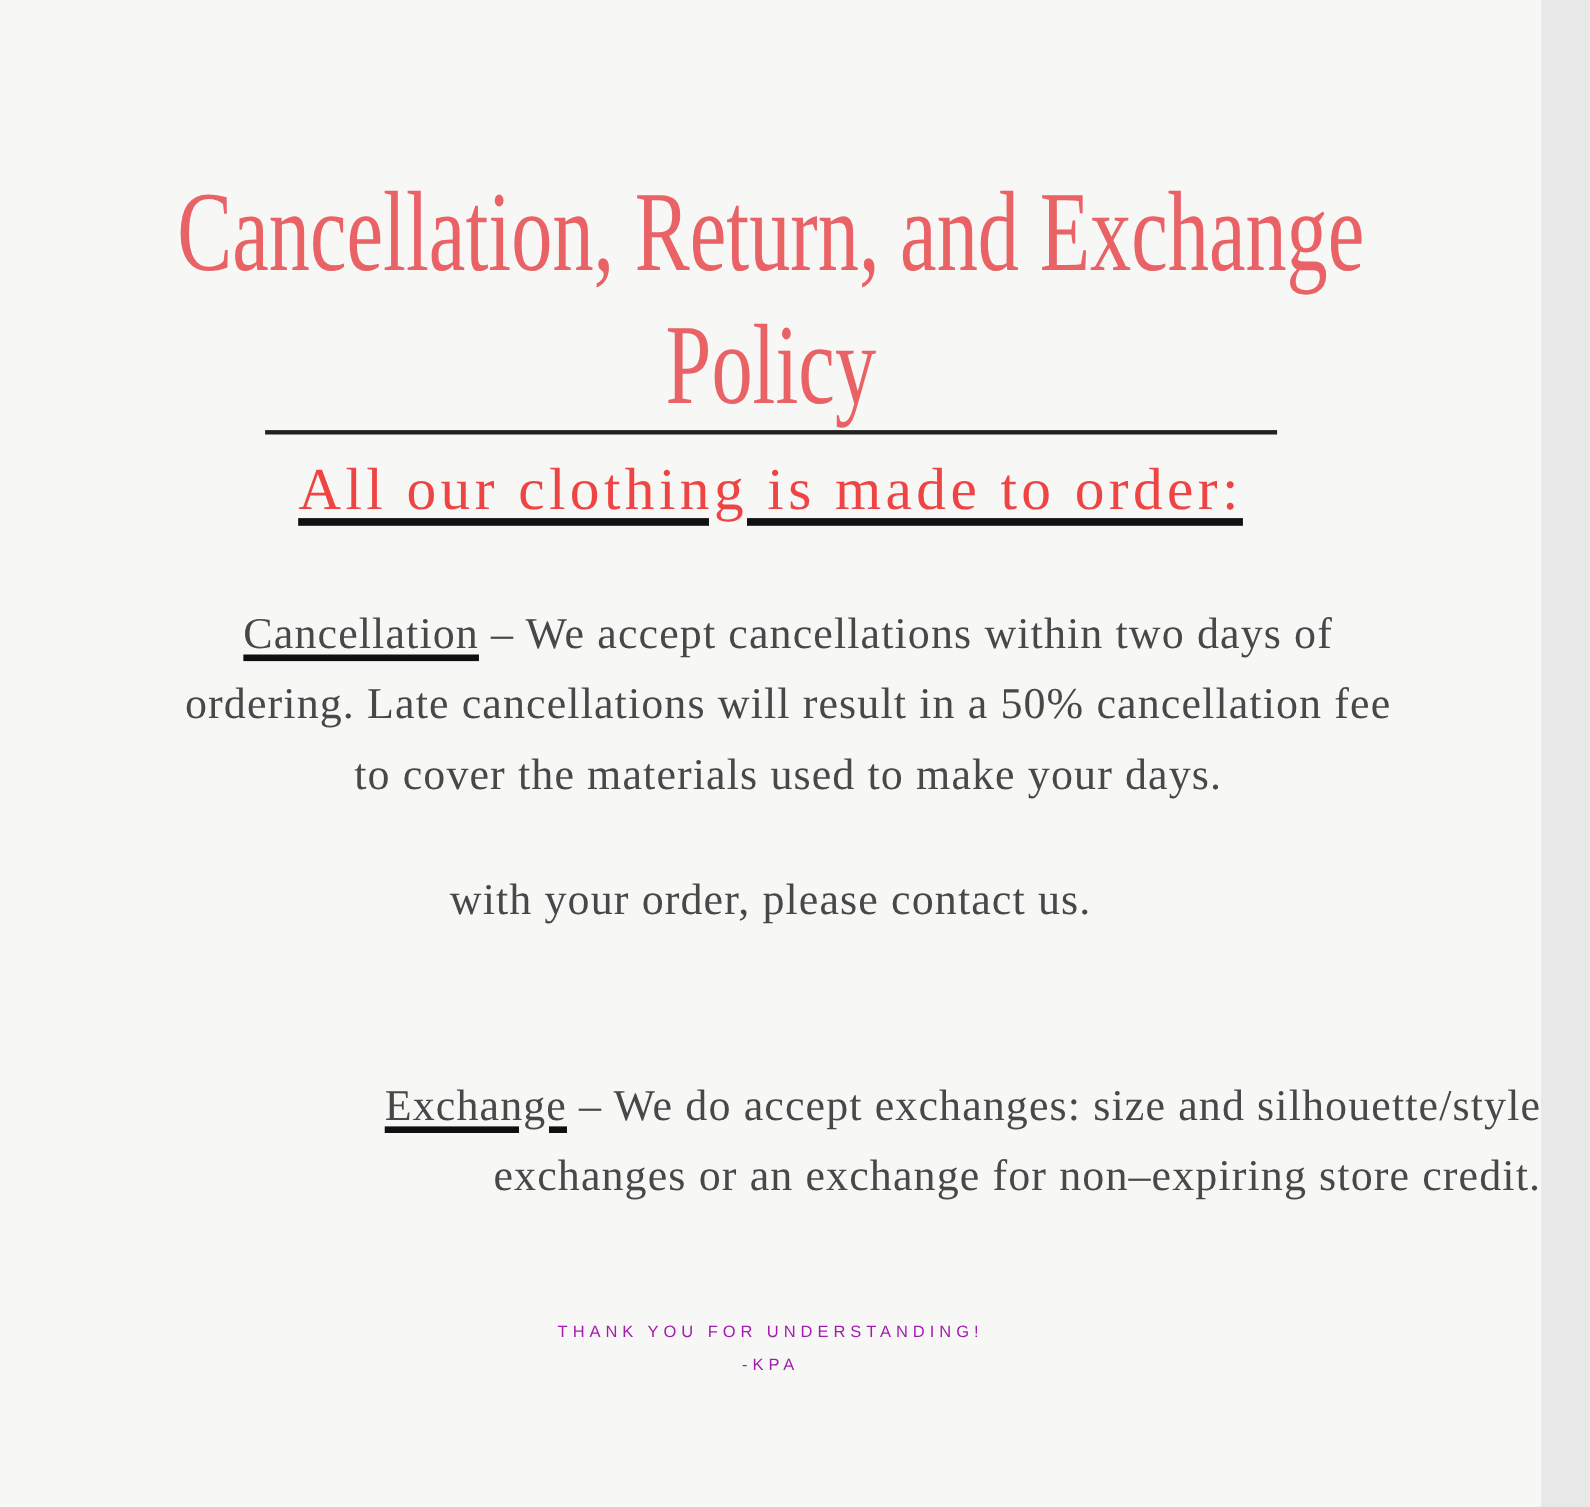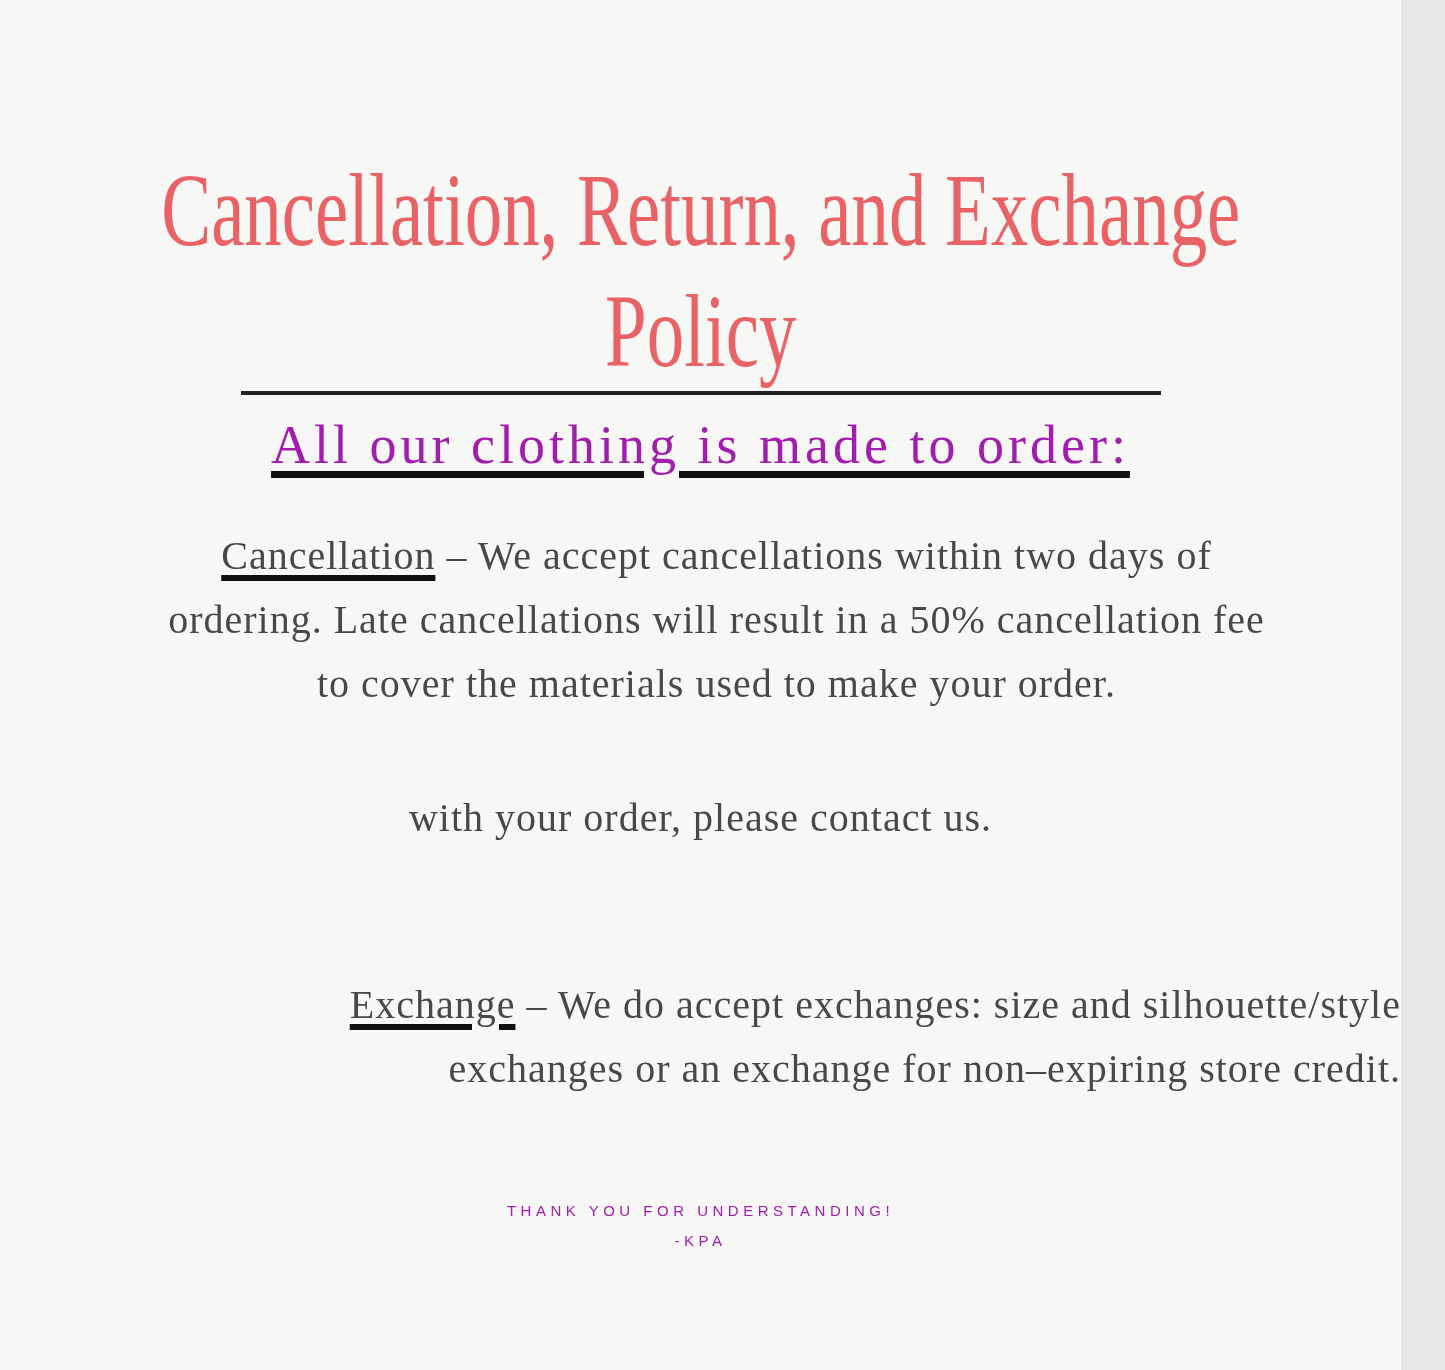--- a/index.html
+++ b/index.html
@@ -44,42 +44,42 @@
     left: 50%;
     width: 920px;
     height: 4px;
     margin-left: -460px;
     background: #222222;
   }
   
   .heading {
     top: 414px;
     font-size: 54px;
-    color: #a21caf;
+    color: #ef4444;
     letter-spacing: 4px;
     white-space: nowrap;
     text-align: center;
   }
   .heading-text {
     text-decoration: underline;
     text-decoration-thickness: 7px;
     text-underline-offset: 8px;
     text-decoration-color: #111111;
   }
   
   .para {
     font-size: 40px;
     line-height: 64px;
     color: #484848;
     letter-spacing: 1px;
   }
   .para-line {
     white-space: nowrap;
   }
-  .para-1 { top: 524px; margin-left: 32px; }
+  .para-1 { top: 544px; margin-left: 32px; }
   .para-2 { top: 786px; }
   .para-3 { top: 973px; text-align: right; }
   .term {
     text-decoration: underline;
     text-decoration-thickness: 6px;
     text-underline-offset: 6px;
     text-decoration-color: #101010;
   }
   
   .footer {
@@ -111,21 +111,21 @@
 
   <div class="abs-center heading">
     <span class="heading-text">All our clothing is made to order:</span>
   </div>
 
   <div class="abs-center para para-1">
     <div class="para-line">
       <span class="term">Cancellation</span><span> – We accept cancellations within two days of</span>
     </div>
     <div class="para-line">ordering. Late cancellations will result in a 50% cancellation fee</div>
-    <div class="para-line">to cover the materials used to make your order.</div>
+    <div class="para-line">to cover the materials used to make your days.</div>
   </div>
 
   <div class="abs-center para para-2">
     <div class="para-line">with your order, please contact us.</div>
   </div>
 
   <div class="abs-center para para-3">
     <div class="para-line">
       <span class="term">Exchange</span><span> – We do accept exchanges: size and silhouette/style</span>
     </div>

